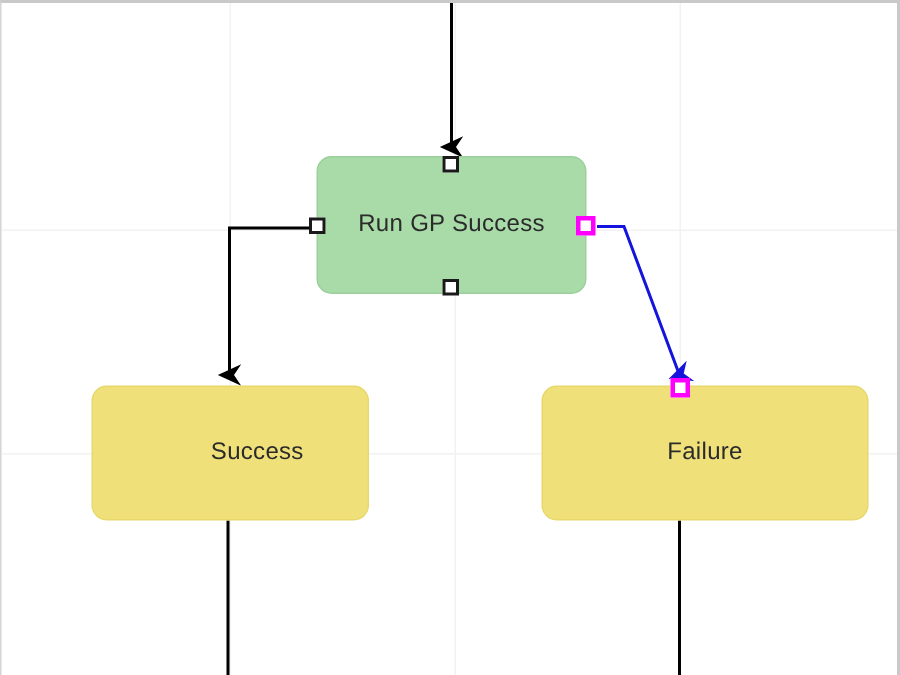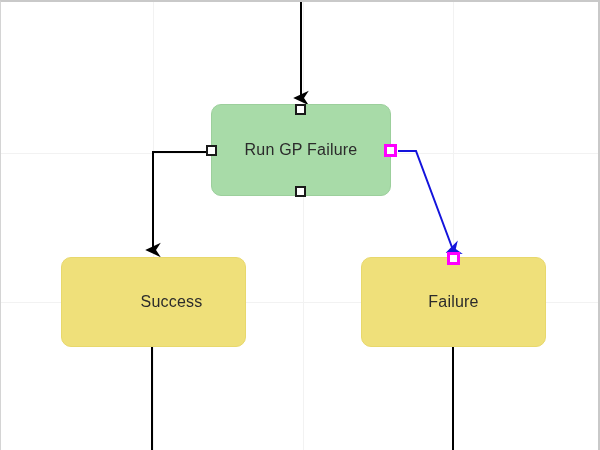--- a/index.html
+++ b/index.html
@@ -98,29 +98,29 @@
     <polyline points="206,150 152,150 152,248" fill="none" stroke="#000000" stroke-width="2" marker-end="url(#arrow-black)"></polyline>
 
     <polyline points="397,149 415,149 452,248" fill="none" stroke="#1414dc" stroke-width="2" marker-end="url(#arrow-blue)"></polyline>
 
     <line x1="151" y1="345" x2="151" y2="452" stroke="#000000" stroke-width="2"></line>
 
     <line x1="452" y1="345" x2="452" y2="452" stroke="#000000" stroke-width="2"></line>
   </svg>
 
   <div class="node node-process" style="left:210px; top:102px; width:180px; height:92px;">
-    <span>Run GP Failure</span>
+    <span>Run GP Success</span>
   </div>
   <div class="port port-default" style="left:294px; top:102px;"></div>
   <div class="port port-default" style="left:205px; top:143px;"></div>
   <div class="port port-active" style="left:383px; top:142px;"></div>
   <div class="port port-default" style="left:294px; top:184px;"></div>
 
   <div class="node node-terminal" style="left:60px; top:255px; width:185px; height:90px;padding-left:36px;">
     <span>Success</span>
   </div>
 
-  <div class="node node-terminal" style="left:360px; top:255px; width:185px; height:90px;">
+  <div class="node node-terminal" style="left:360px; top:255px; width:218px; height:90px;">
     <span>Failure</span>
   </div>
   <div class="port port-active" style="left:446px; top:250px;"></div>
 
 </div>
 
 </body></html>

